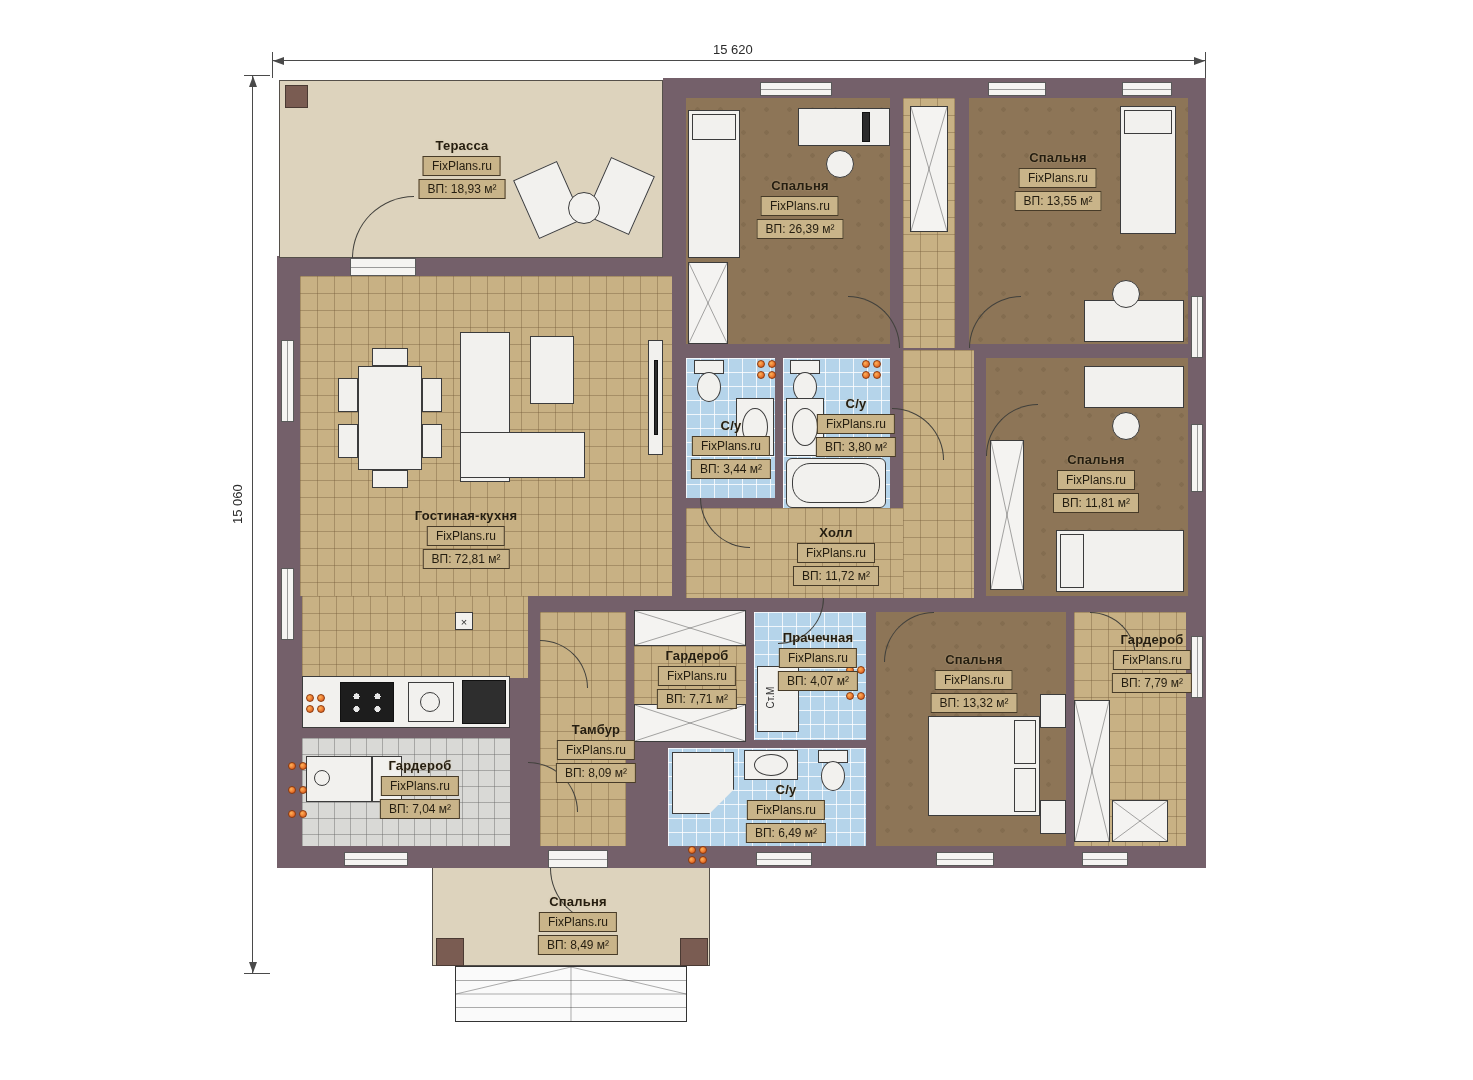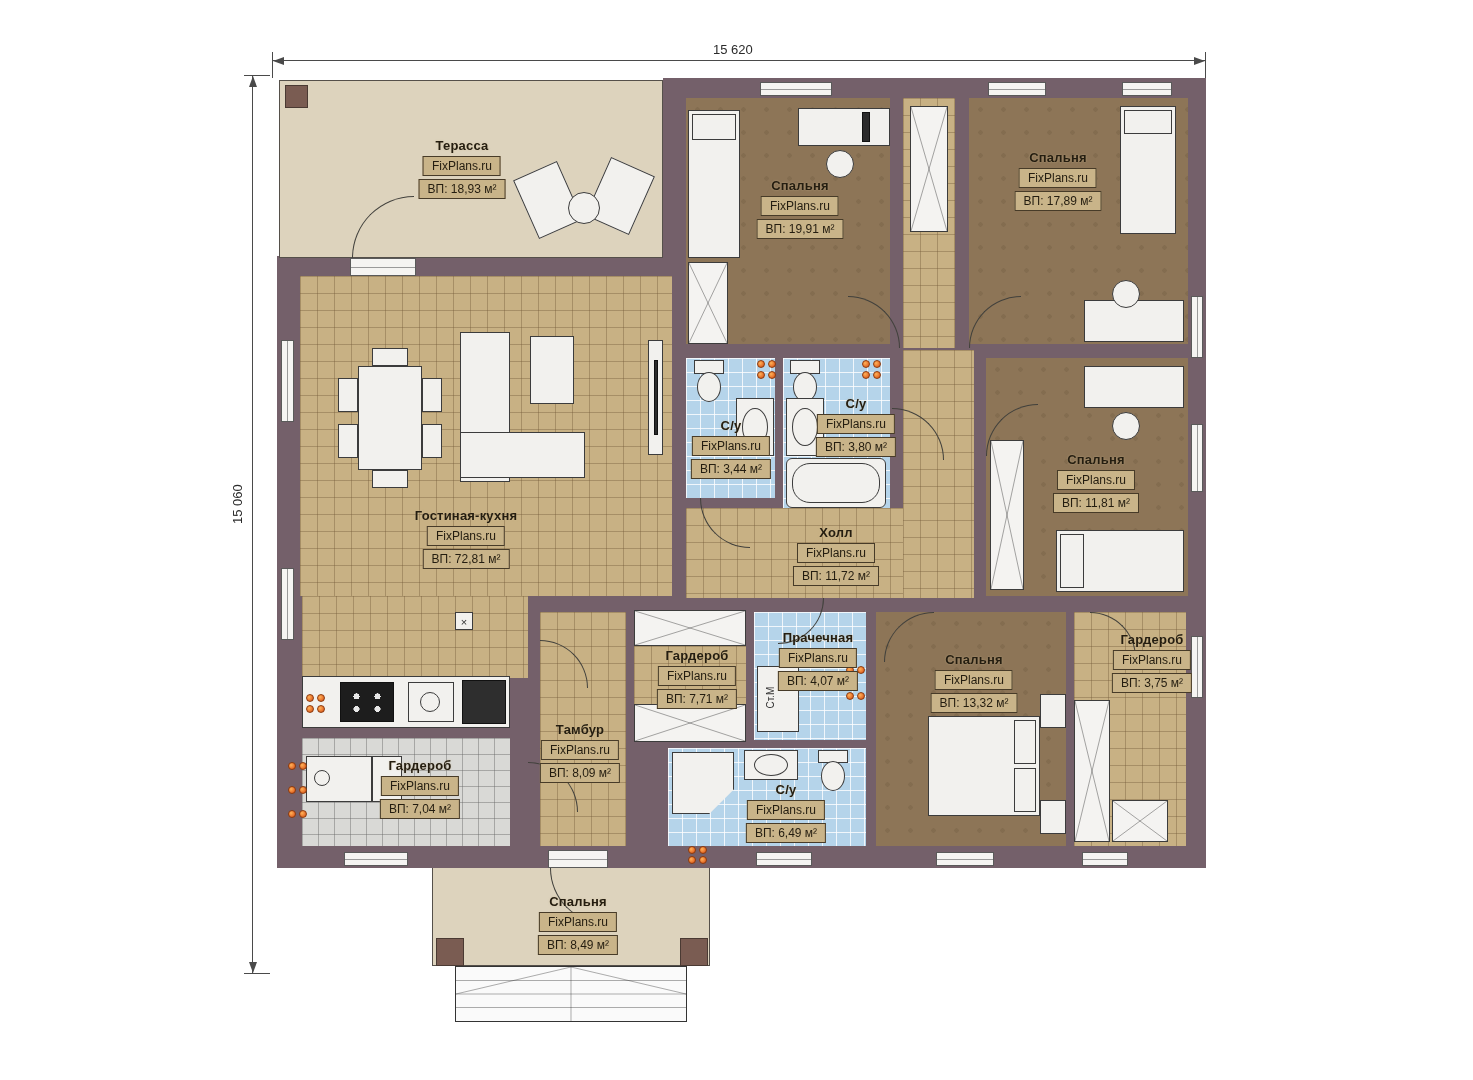--- a/index.html
+++ b/index.html
@@ -283,29 +283,29 @@
     <div class="rn">Терасса</div>
     <div class="rbox">FixPlans.ru</div>
     <div class="rbox">ВП: 18,93 м²</div>
       </div>
     </div>
 
   <div class="room-label" style="left:800px;top:178px;">
       <div class="stack">
     <div class="rn">Спальня</div>
     <div class="rbox">FixPlans.ru</div>
-    <div class="rbox">ВП: 19,91 м²</div>
+    <div class="rbox">ВП: 26,39 м²</div>
       </div>
     </div>
 
   <div class="room-label" style="left:1058px;top:150px;">
       <div class="stack">
     <div class="rn">Спальня</div>
     <div class="rbox">FixPlans.ru</div>
-    <div class="rbox">ВП: 17,89 м²</div>
+    <div class="rbox">ВП: 13,55 м²</div>
       </div>
     </div>
 
   <div class="room-label" style="left:731px;top:418px;">
       <div class="stack">
     <div class="rn">С/у</div>
     <div class="rbox">FixPlans.ru</div>
     <div class="rbox">ВП: 3,44 м²</div>
       </div>
     </div>
@@ -363,25 +363,25 @@
     <div class="rn">Спальня</div>
     <div class="rbox">FixPlans.ru</div>
     <div class="rbox">ВП: 13,32 м²</div>
       </div>
     </div>
 
   <div class="room-label" style="left:1152px;top:632px;">
       <div class="stack">
     <div class="rn">Гардероб</div>
     <div class="rbox">FixPlans.ru</div>
-    <div class="rbox">ВП: 3,75 м²</div>
-      </div>
-    </div>
-
-  <div class="room-label" style="left:580px;top:722px;">
+    <div class="rbox">ВП: 7,79 м²</div>
+      </div>
+    </div>
+
+  <div class="room-label" style="left:596px;top:722px;">
       <div class="stack">
     <div class="rn">Тамбур</div>
     <div class="rbox">FixPlans.ru</div>
     <div class="rbox">ВП: 8,09 м²</div>
       </div>
     </div>
 
   <div class="room-label" style="left:420px;top:758px;">
       <div class="stack">
     <div class="rn">Гардероб</div>

